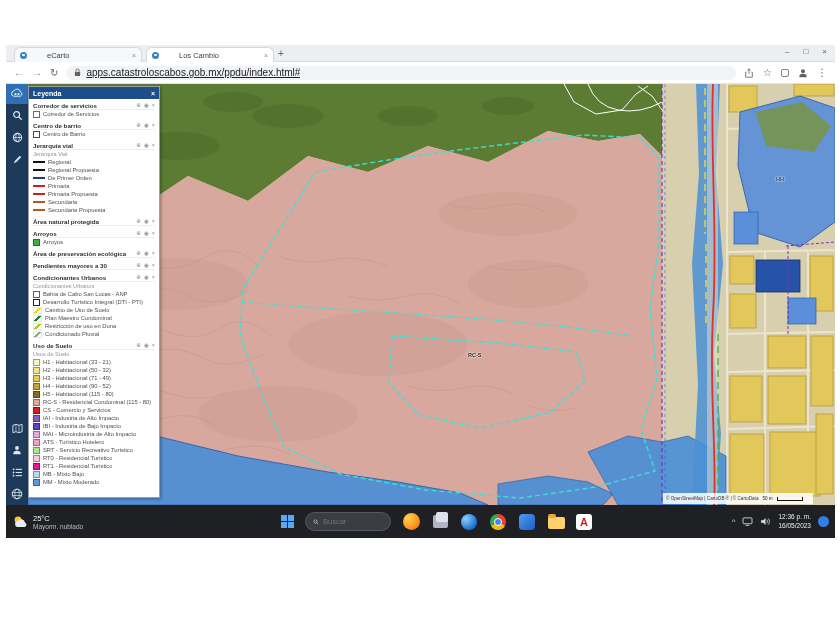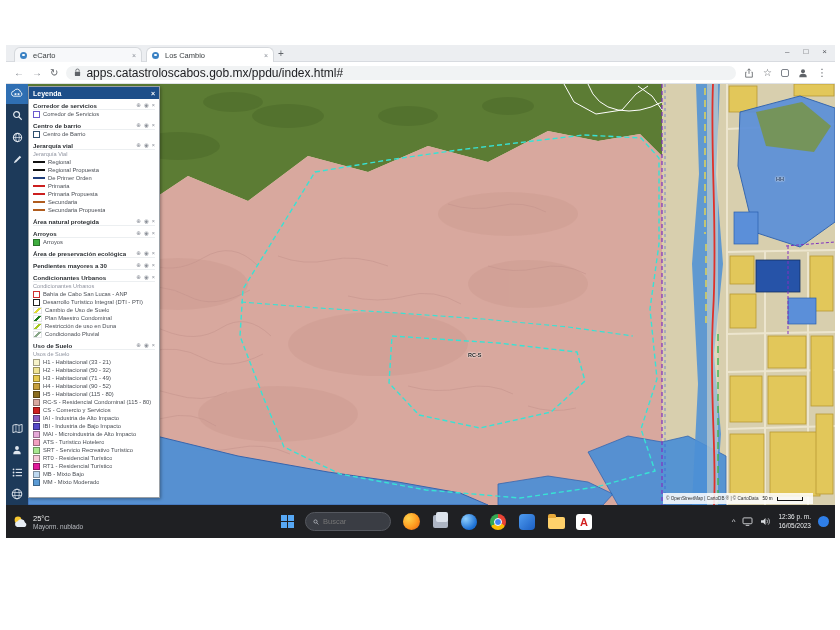--- a/index.html
+++ b/index.html
@@ -5,35 +5,35 @@
   * { box-sizing: border-box; margin: 0; padding: 0; }
   html,body { width:840px; height:630px; background:#ffffff; overflow:hidden;
     font-family:"Liberation Sans", sans-serif; }
   .screen { position:absolute; left:6px; top:45px; width:829px; height:493px; background:#fff; }
 
   
   .tabstrip { position:absolute; left:0; top:0; width:829px; height:17px; background:#eceef1;
     border-bottom:1px solid #d8dbe0; }
   .tab { position:absolute; top:2px; height:15px; width:128px; background:#f7f8fa;
     border:1px solid #d5d8dc; border-bottom:none; border-radius:6px 6px 0 0;
-    display:flex; align-items:center; gap:6px; padding:0 5px; font-size:7.5px; color:#3c4043; }
+    display:flex; align-items:center; gap:20px; padding:0 5px; font-size:7.5px; color:#3c4043; }
   .tab.active { background:#ffffff; }
   .tab .fav { width:7px; height:7px; border-radius:50%; background:#3b82c4; position:relative; flex:0 0 auto;}
   .tab .fav::after{content:""; position:absolute; left:2px; top:2px; width:3px; height:2px; background:#fff; border-radius:2px;}
   .tab .ttl { flex:1; white-space:nowrap; overflow:hidden; }
   .tab .cls { color:#8a8f98; font-size:7px; }
   .newtab { position:absolute; left:272px; top:3px; font-size:10px; color:#5f6368; }
   .winctl { position:absolute; right:8px; top:2px; display:flex; gap:14px; font-size:8px; color:#55585e; }
   .urlbar { position:absolute; left:0; top:17px; width:829px; height:22px; background:#fff;
     border-bottom:1px solid #dfe2e6; display:flex; align-items:center; padding:0 8px; gap:8px; }
   .navic { font-size:10px; color:#80858c; line-height:1; }
   .navic.on { color:#5f6368; }
   .urlfield { flex:1; height:14px; background:#f1f3f4; border-radius:7px; display:flex;
     align-items:center; gap:5px; padding:0 8px; }
-  .urltext { font-size:12px; color:#202124; white-space:nowrap; overflow:hidden; }
+  .urltext { font-size:10px; color:#202124; white-space:nowrap; overflow:hidden;text-decoration:underline; }
   .rightics { display:flex; align-items:center; gap:9px; }
   .sq-ic { width:8px; height:8px; border:1px solid #7d828a; border-radius:2px; }
 
   
   .appbody { position:absolute; left:0; top:39px; width:829px; height:421px; overflow:hidden; }
   .sidebar { position:absolute; left:0; top:0; width:22px; height:421px; background:#1d3a5a;
     display:flex; flex-direction:column; align-items:center; }
   .sb-logo { width:22px; height:20px; background:#2f6fb3; display:flex; align-items:center; justify-content:center; }
   .sb-ic { width:22px; height:22px; display:flex; align-items:center; justify-content:center; }
   .sb-spacer { flex:1; }

